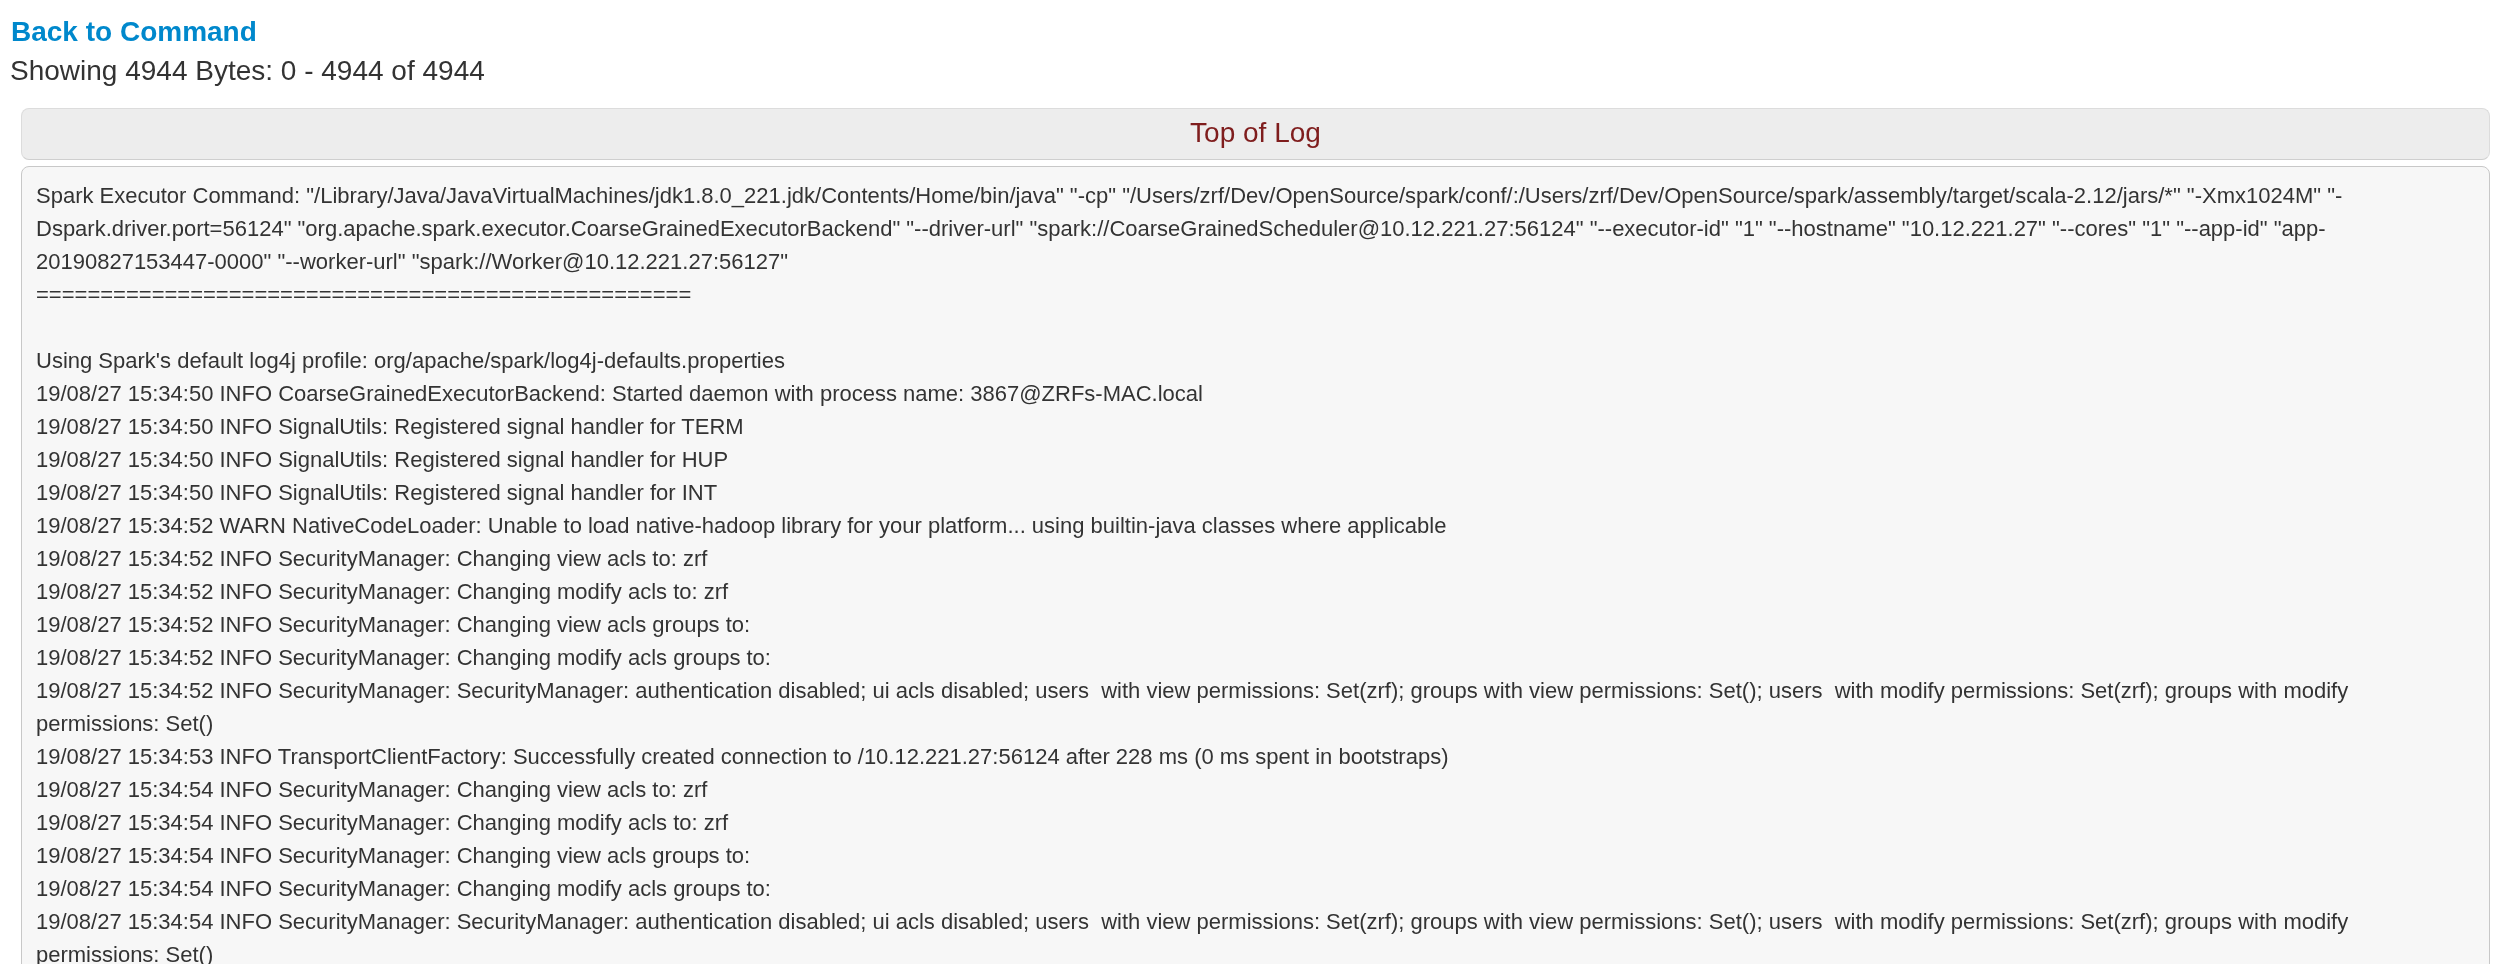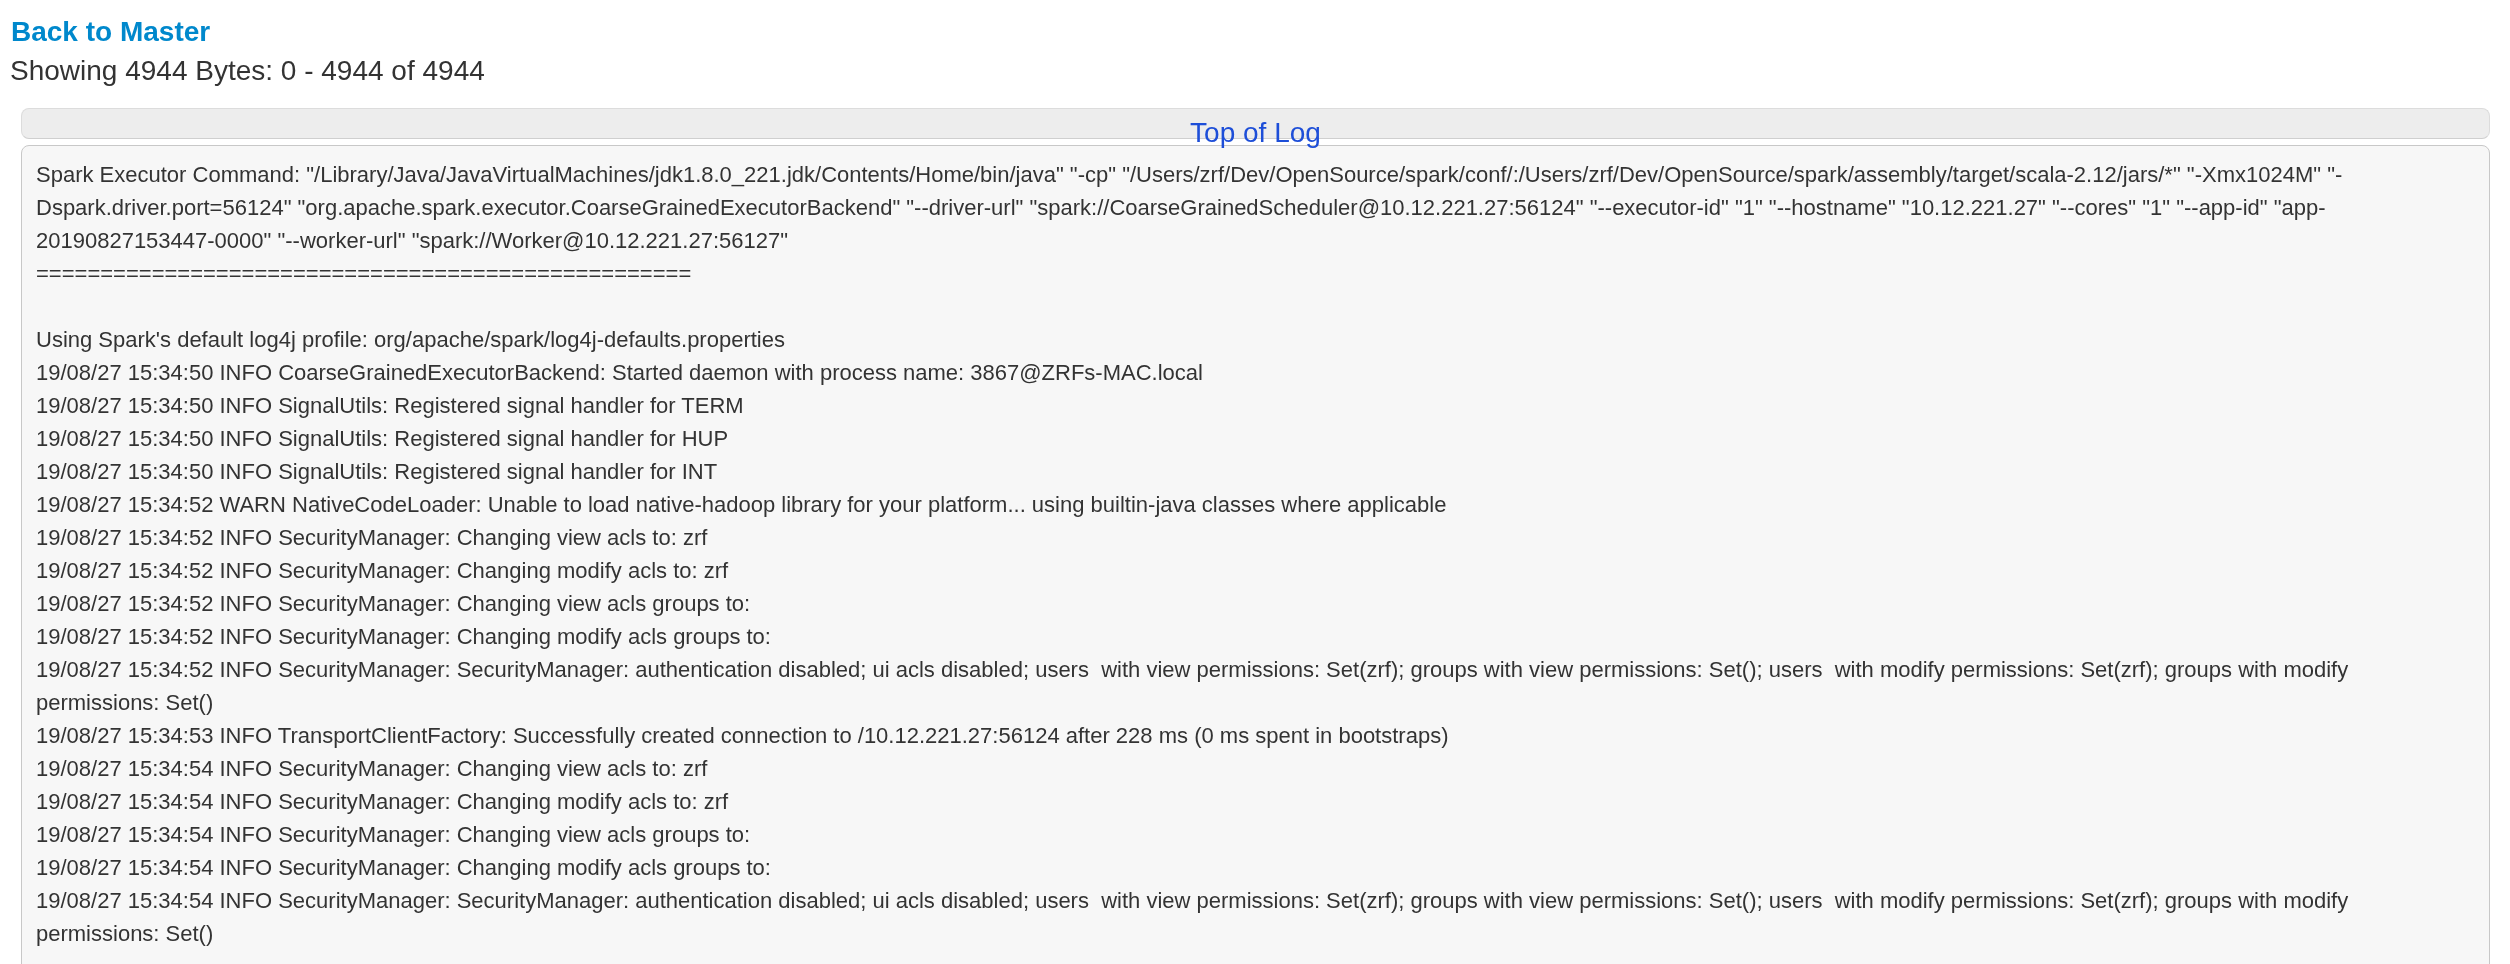--- a/index.html
+++ b/index.html
@@ -24,28 +24,28 @@
     cursor: pointer;
   }
   .byte-range {
     margin: 7px 0 21px 10px;
     font-size: 28px;
     font-weight: 400;
     color: #333333;
   }
   .top-of-log-bar {
     margin: 0 20px 6px 21px;
-    height: 31px;
+    height: 52px;
     line-height: 47px;
     text-align: center;
     background: #ededed;
     border: 1px solid #dcdcdc;
     border-bottom-color: #cfcfcf;
     border-radius: 8px;
-    color: #1d4ed8;
+    color: #7f1d1d;
     font-size: 28px;
     cursor: pointer;
   }
   .log-viewer {
     margin: 0 20px 0 21px;
     min-height: 1200px;
     background: #f7f7f7;
     border: 1px solid #c8c8c8;
     border-radius: 8px;
     padding: 12px 14px;
@@ -58,21 +58,21 @@
     color: #333333;
     white-space: pre-wrap;
     word-wrap: break-word;
     overflow-wrap: break-word;
   }
 </style>
 </head>
 <body>
 
 <div class="back-link-row">
-  <a class="back-link">Back to Master</a>
+  <a class="back-link">Back to Command</a>
 </div>
 
 <div class="byte-range">Showing 4944 Bytes: 0 - 4944 of 4944</div>
 
 <div class="top-of-log-bar">Top of Log</div>
 
 <div class="log-viewer">
   <pre class="log-content">Spark Executor Command: "/Library/Java/JavaVirtualMachines/jdk1.8.0_221.jdk/Contents/Home/bin/java" "-cp" "/Users/zrf/Dev/OpenSource/spark/conf/:/Users/zrf/Dev/OpenSource/spark/assembly/target/scala-2.12/jars/*" "-Xmx1024M" "-Dspark.driver.port=56124" "org.apache.spark.executor.CoarseGrainedExecutorBackend" "--driver-url" "spark://CoarseGrainedScheduler@10.12.221.27:56124" "--executor-id" "1" "--hostname" "10.12.221.27" "--cores" "1" "--app-id" "app-20190827153447-0000" "--worker-url" "spark://Worker@10.12.221.27:56127"
 ===================================================
 

